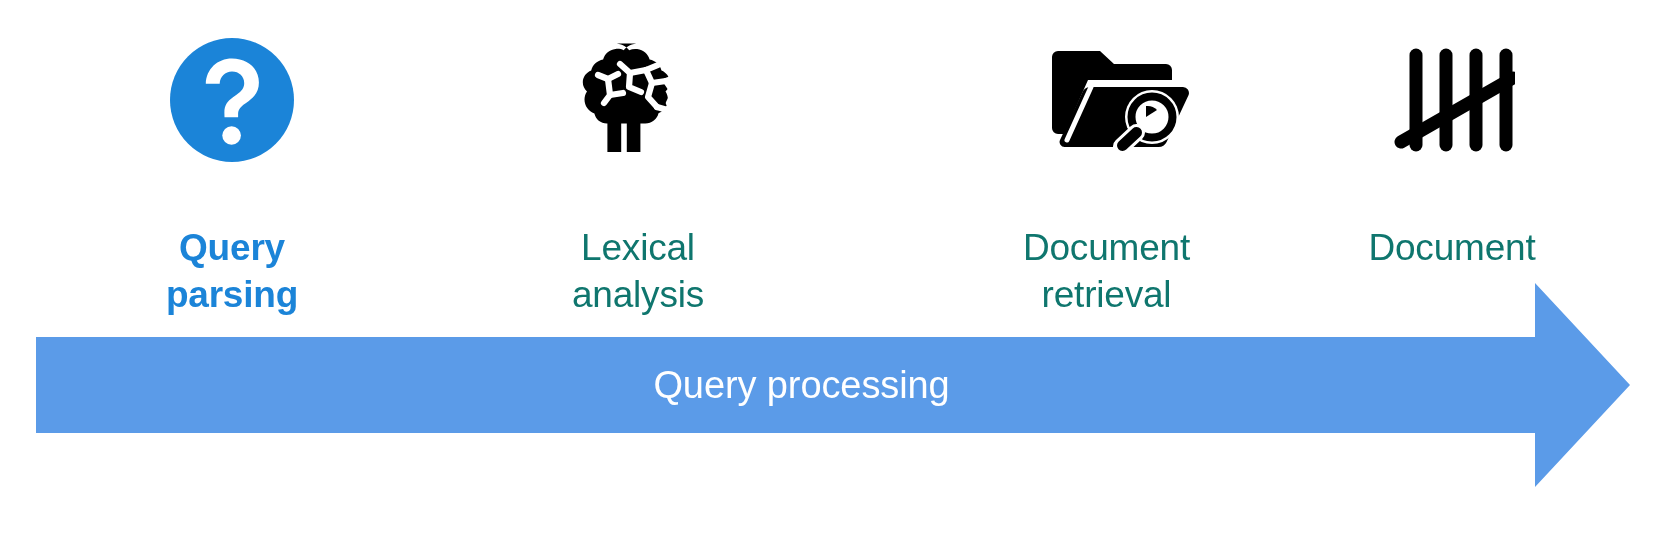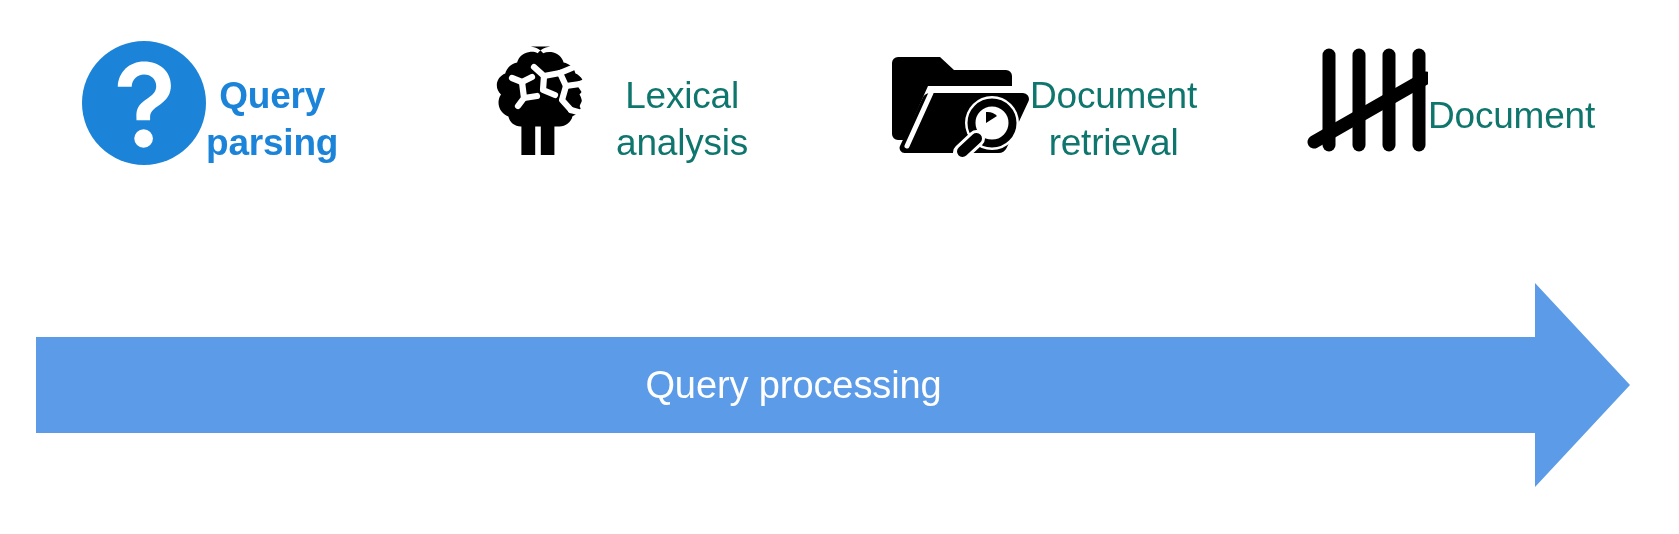--- a/index.html
+++ b/index.html
@@ -15,21 +15,23 @@
     overflow: hidden;
     font-family: "Liberation Sans", sans-serif;
   }
 
   
   .stage {
     position: absolute;
     top: 40px;
     width: 300px;
     display: flex;
+    flex-direction: column;
     align-items: center;
+    gap: 32px;
   }
   .stage-icon {
     height: 120px;
     display: flex;
     align-items: center;
     justify-content: center;
   }
   .stage-label {
     margin-top: 32px;
     text-align: center;
@@ -59,21 +61,21 @@
     width: 1594px;
     height: 204px;
   }
   #arrow-banner svg {
     display: block;
     width: 100%;
     height: 100%;
   }
   #arrow-label {
     position: absolute;
-    left: 8px;
+    left: 16px;
     top: 0;
     width: 1499px;   
     height: 204px;
     display: flex;
     align-items: center;
     justify-content: center;
     color: #ffffff;
     font-size: 38px;
     letter-spacing: -0.1px;
     pointer-events: none;

